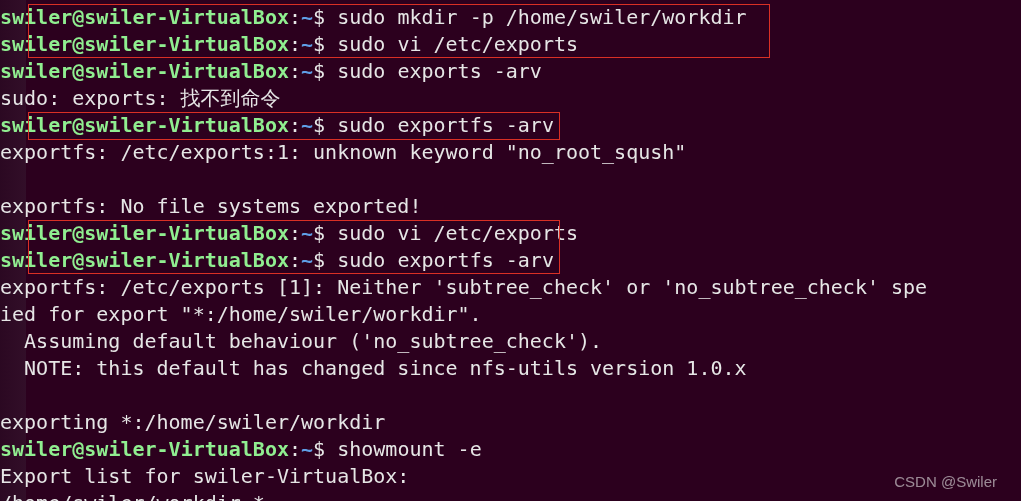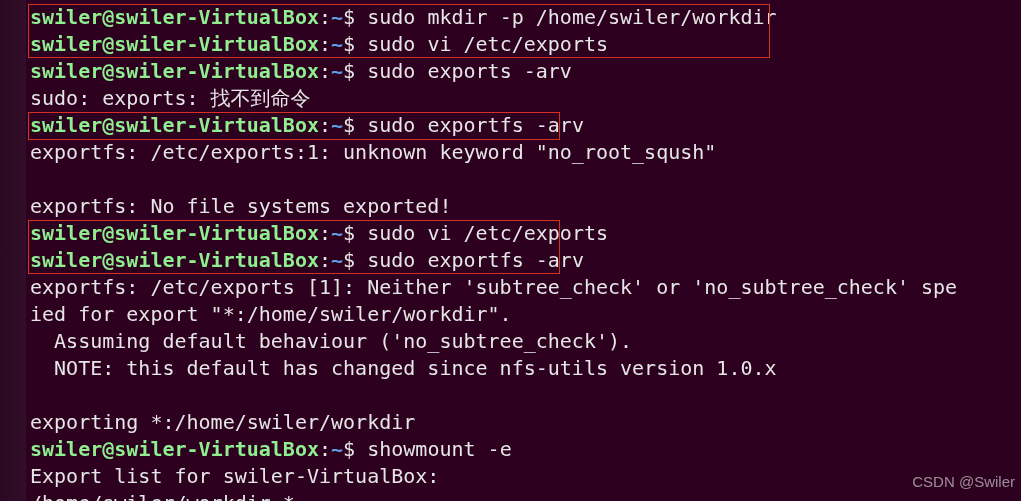--- a/index.html
+++ b/index.html
@@ -15,37 +15,36 @@
     overflow: hidden;
     position: relative;
   }
   .terminal {
     padding: 4px 0 0 0;
     white-space: pre;
     position: relative;
   }
   .line {
     position: relative;
-    padding-left: 30px;
     height: 27px;
   }
   .user { color: #90ee90; font-weight: bold; }
   .host { color: #90ee90; font-weight: bold; }
   .path { color: #5f9ee7; font-weight: bold; }
   .prompt-sym { color: #e6e6e6; }
   .cmd { color: #e6e6e6; }
   .out { color: #e6e6e6; }
   .box {
     position: absolute;
     border: 1px solid #d93025;
     pointer-events: none;
   }
   .watermark {
     position: absolute;
-    right: 6px;
+    right: 24px;
     bottom: 6px;
     color: rgba(230,230,230,0.6);
     font-family: Arial, sans-serif;
     font-size: 15px;
   }
   .left-strip {
     position: absolute;
     left: 0; top: 0; bottom: 0;
     width: 26px;
     background: linear-gradient(90deg, #2a1528 0%, #3b2438 100%);

